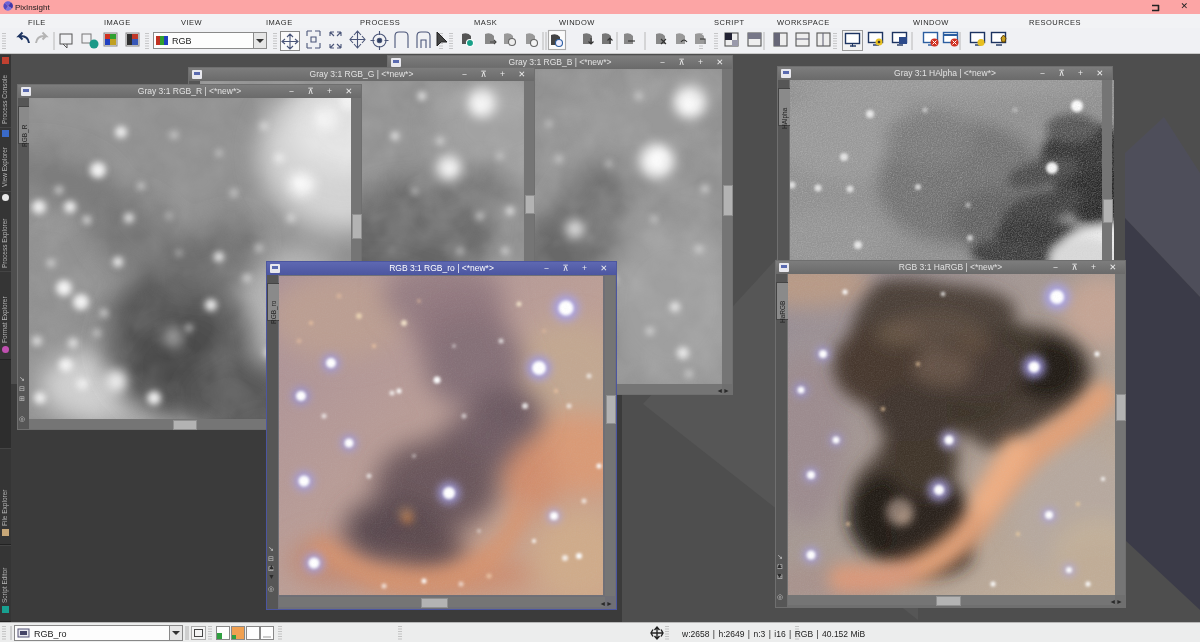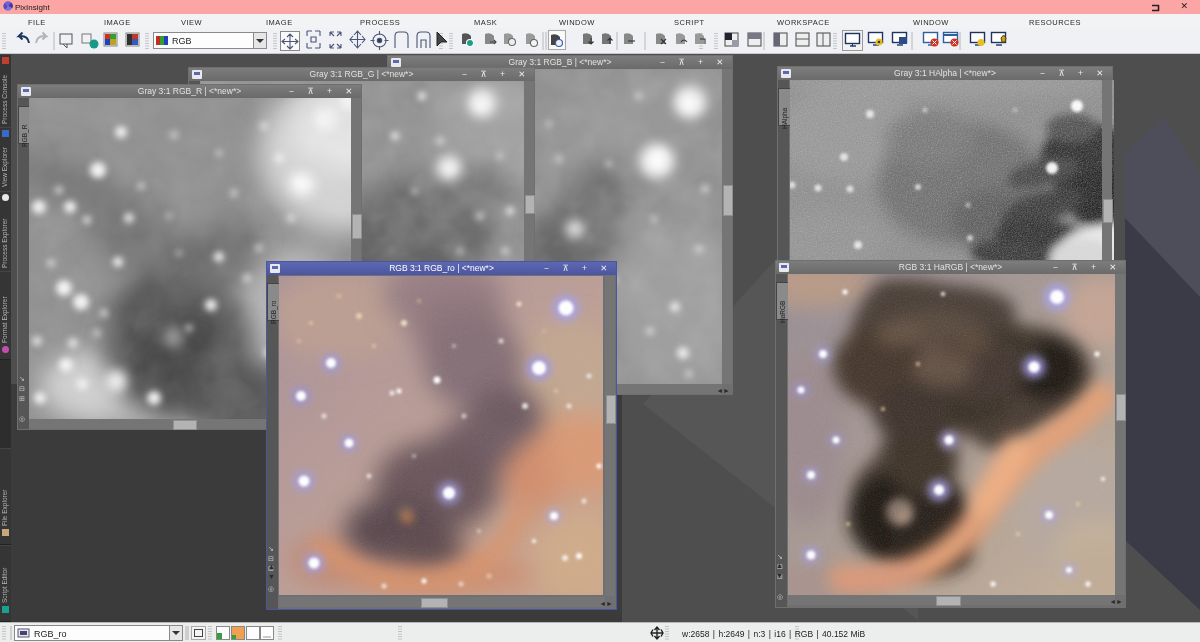--- a/index.html
+++ b/index.html
@@ -559,21 +559,21 @@
 <span style="position:absolute;right:12px;top:1px;font-size:9px;color:#222">✕</span>
 </div>
 <div id="mbar">
 <span class="mi" style="left:28px">FILE</span>
 <span class="mi" style="left:104px">IMAGE</span>
 <span class="mi" style="left:181px">VIEW</span>
 <span class="mi" style="left:266px">IMAGE</span>
 <span class="mi" style="left:360px">PROCESS</span>
 <span class="mi" style="left:474px">MASK</span>
 <span class="mi" style="left:559px">WINDOW</span>
-<span class="mi" style="left:674px">SCRIPT</span>
+<span class="mi" style="left:714px">SCRIPT</span>
 <span class="mi" style="left:777px">WORKSPACE</span>
 <span class="mi" style="left:913px">WINDOW</span>
 <span class="mi" style="left:1029px">RESOURCES</span>
 </div>
 <div id="toolbar">
 <svg width="1200" height="26" viewBox="0 0 1200 26">
  <g fill="none" stroke="#9a9a9a" stroke-width="1" stroke-dasharray="1,1.5">
   <line x1="3" y1="5" x2="3" y2="21"></line>
           <line x1="5" y1="5" x2="5" y2="21"></line>
   <line x1="146" y1="5" x2="146" y2="21"></line>

